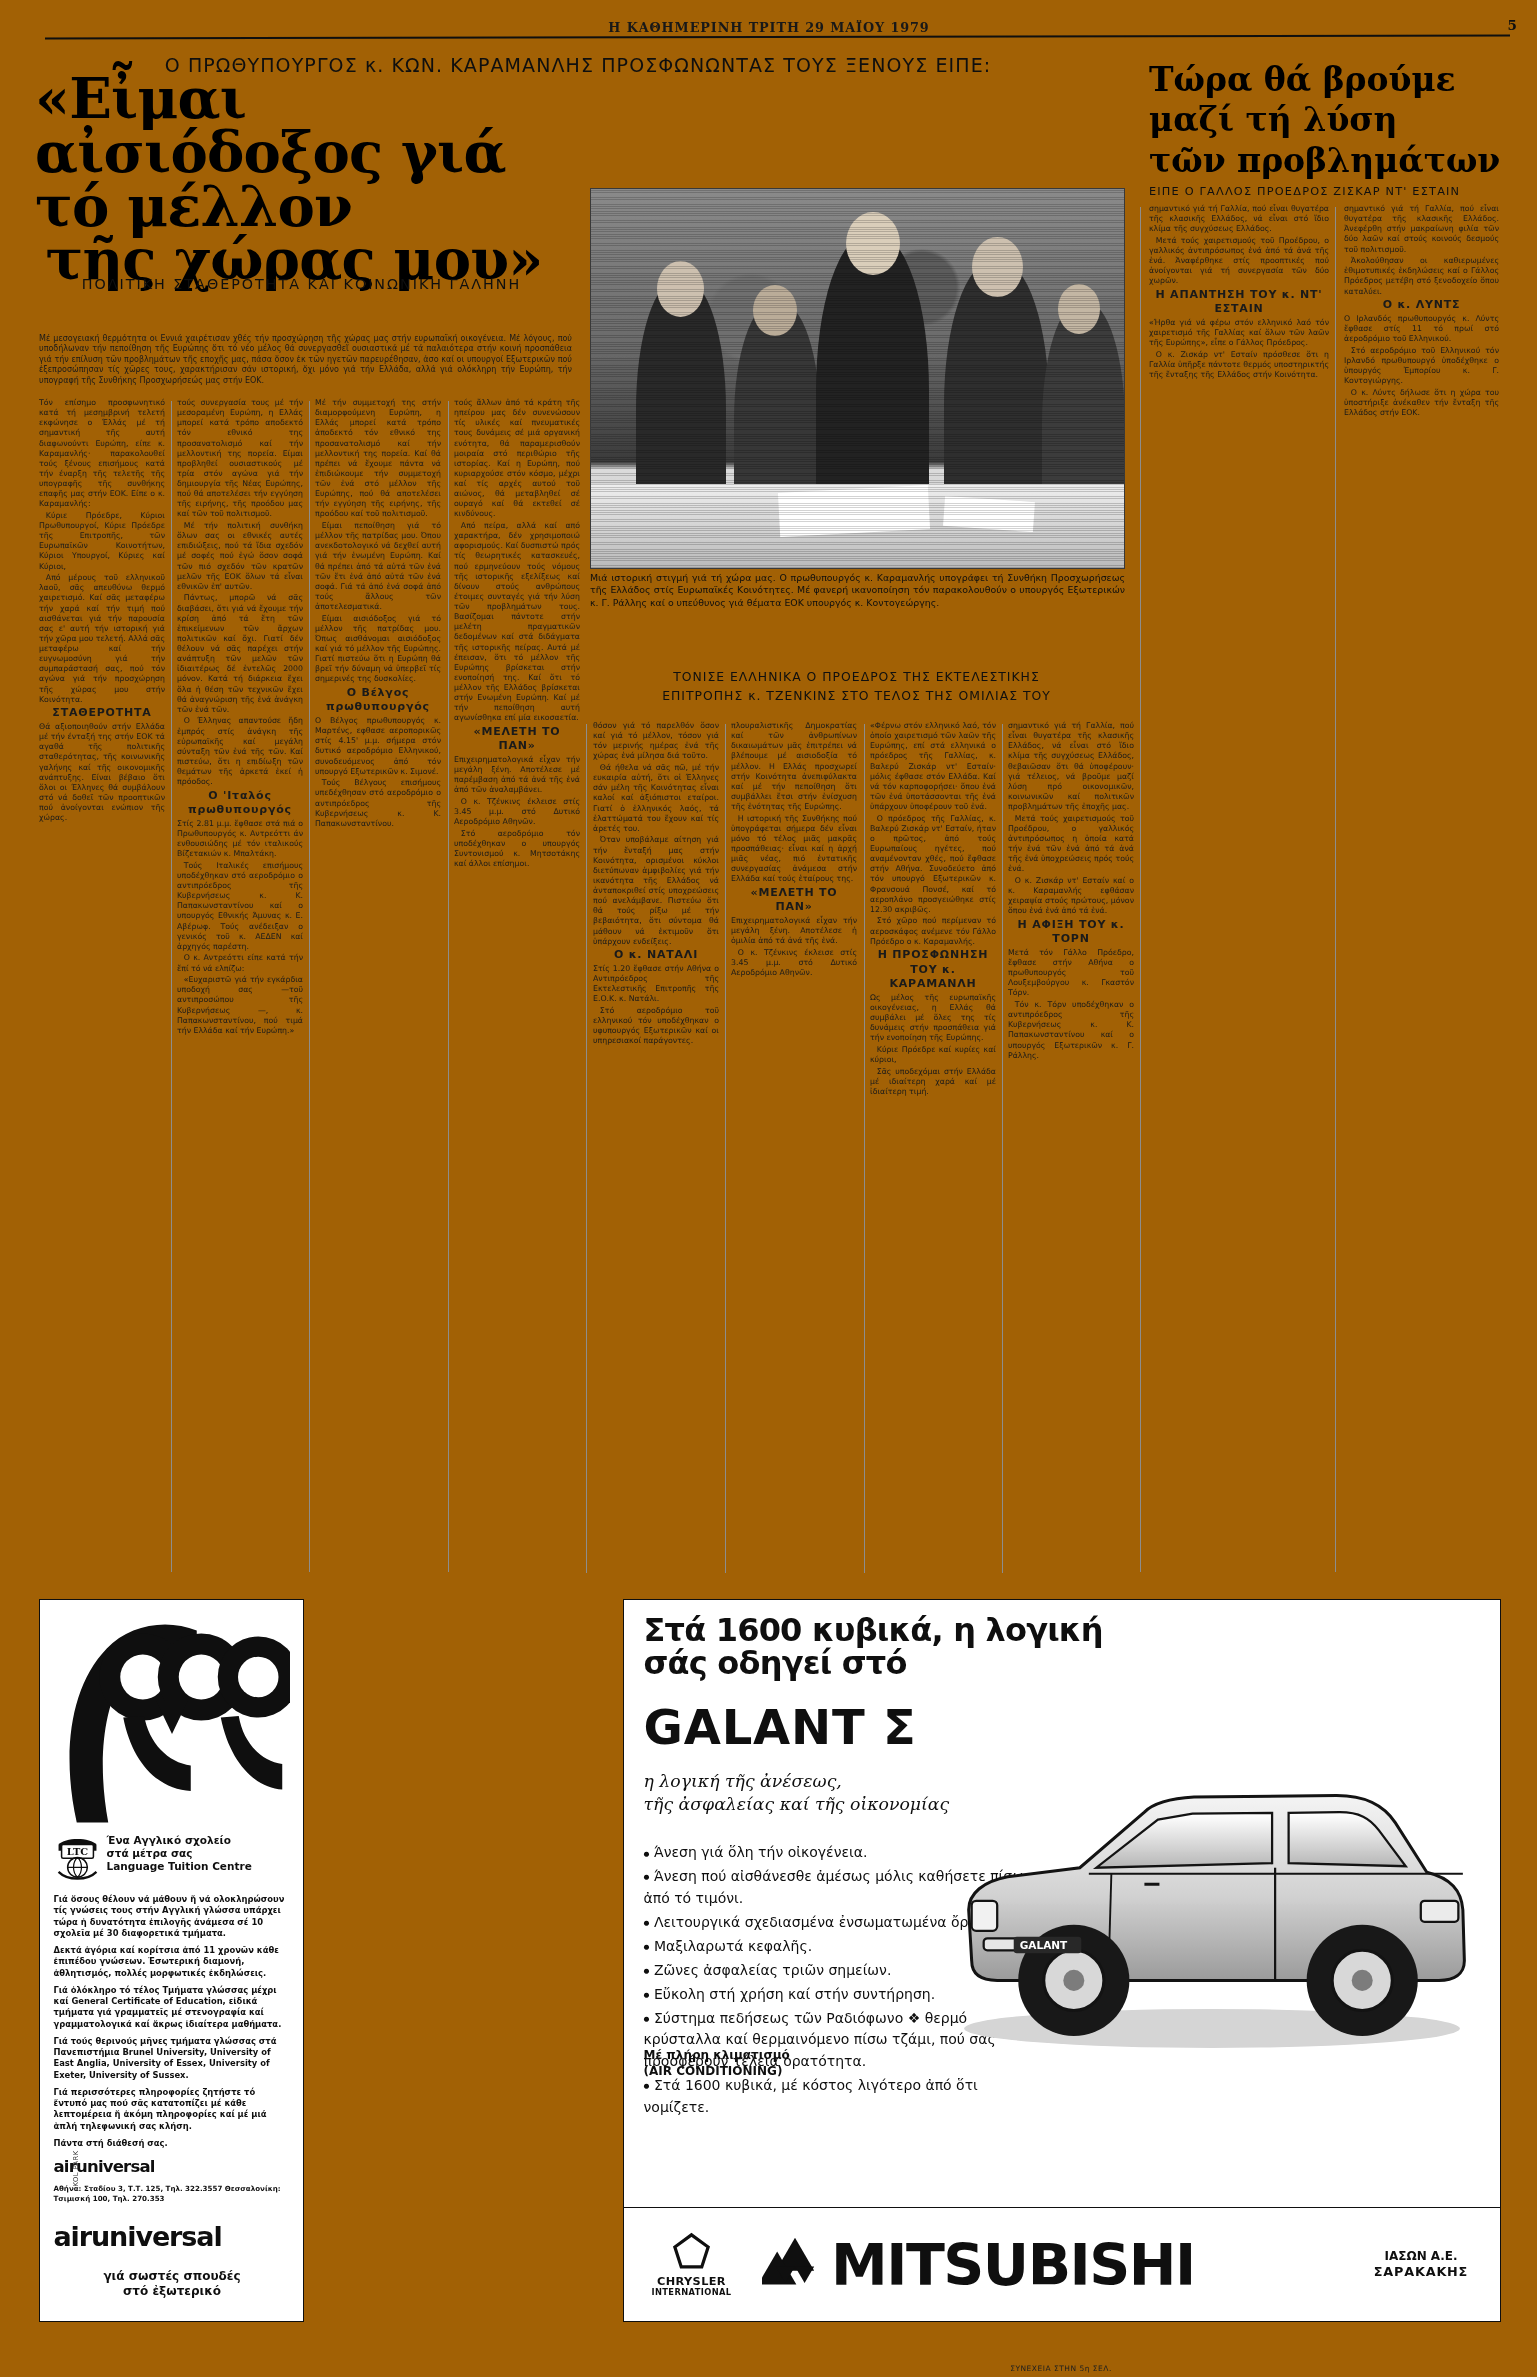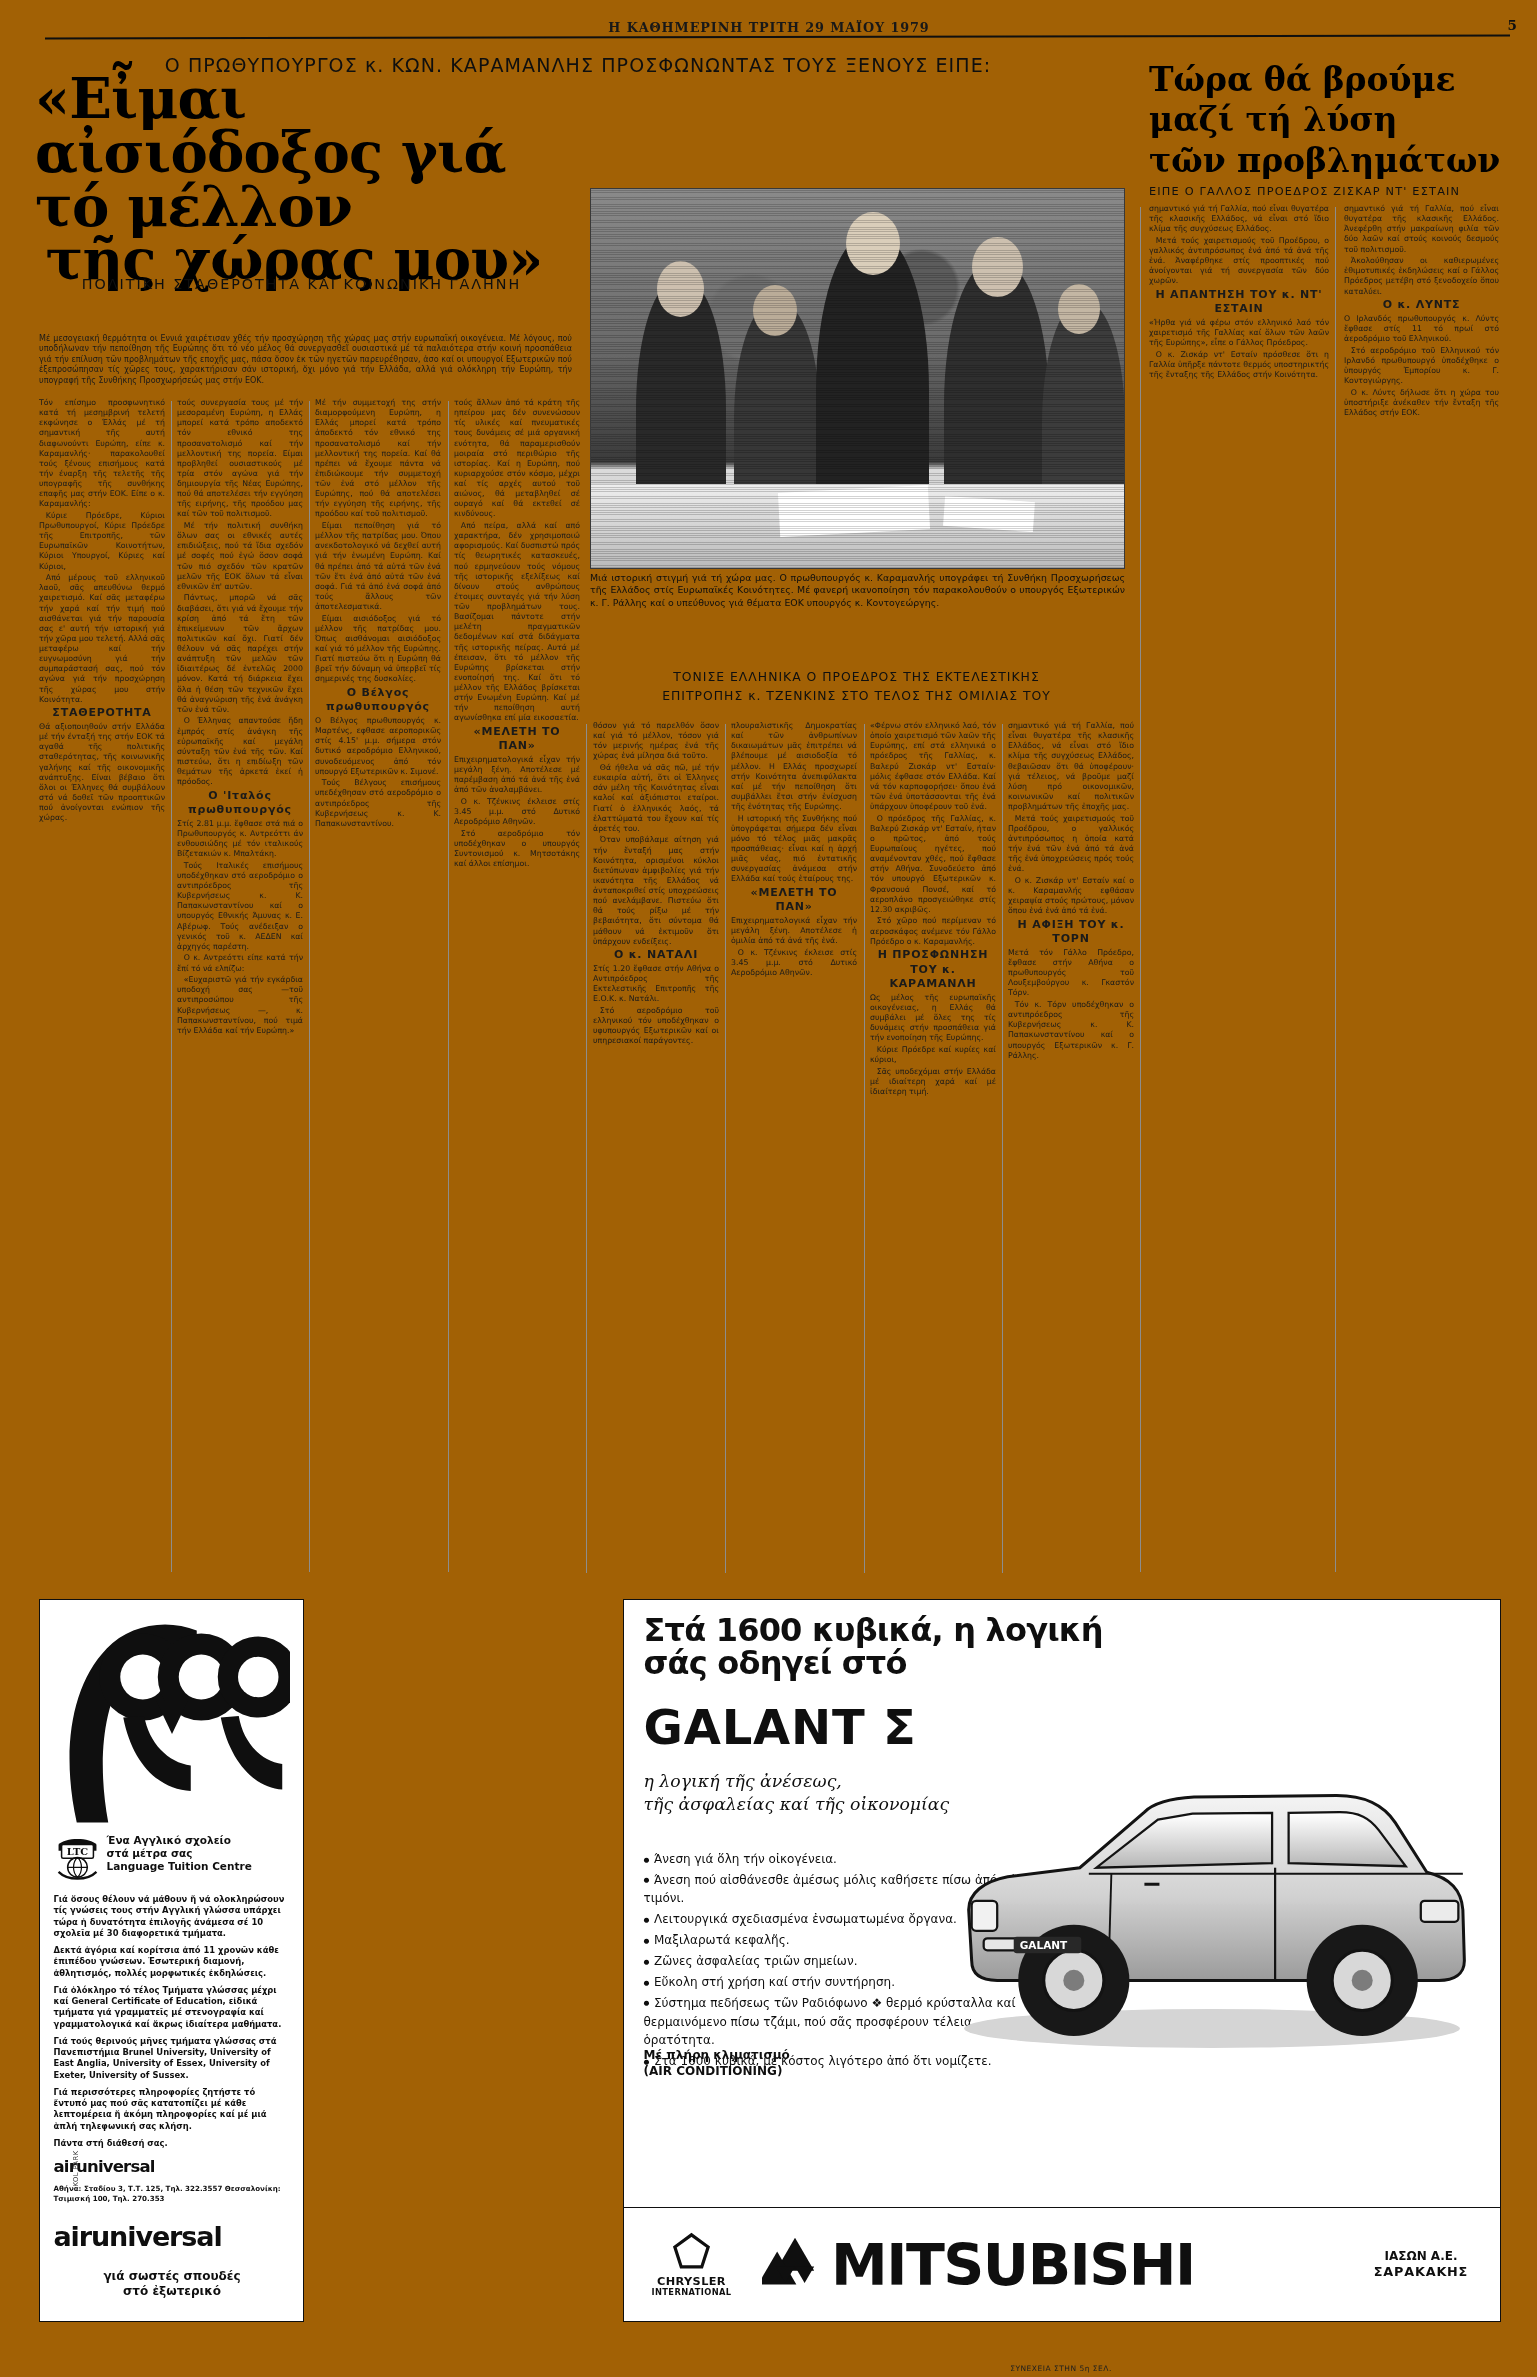--- a/index.html
+++ b/index.html
@@ -156,22 +156,22 @@
     position:absolute;left:19.5px;top:99px;
     font-family:"DejaVu Sans",sans-serif;font-weight:700;font-size:48px;
     letter-spacing:0.8px;
   }
   .g-sub{
     position:absolute;left:19.5px;top:170px;width:421px;
     font-family:"DejaVu Serif",serif;font-style:italic;
     font-size:17.3px;line-height:1.35;color:#111;
   }
   .g-list{
-    position:absolute;left:19.5px;top:250px;width:390px;
-    font-size:12px;line-height:1.55;color:#111;
+    position:absolute;left:19.5px;top:242px;width:390px;
+    font-size:14px;line-height:1.55;color:#111;
   }
   .g-list div{margin-bottom:2.3px;}
   .g-list .b::before{content:"\25CF";font-size:6.8px;margin-right:4.5px;vertical-align:1.5px;}
   .g-ac{
     position:absolute;left:19.5px;top:448px;width:248px;
     font-size:12px;font-weight:700;line-height:1.3;
   }
   .g-car{
     position:absolute;right:10.5px;top:113px;width:571px;height:353px;
   }

